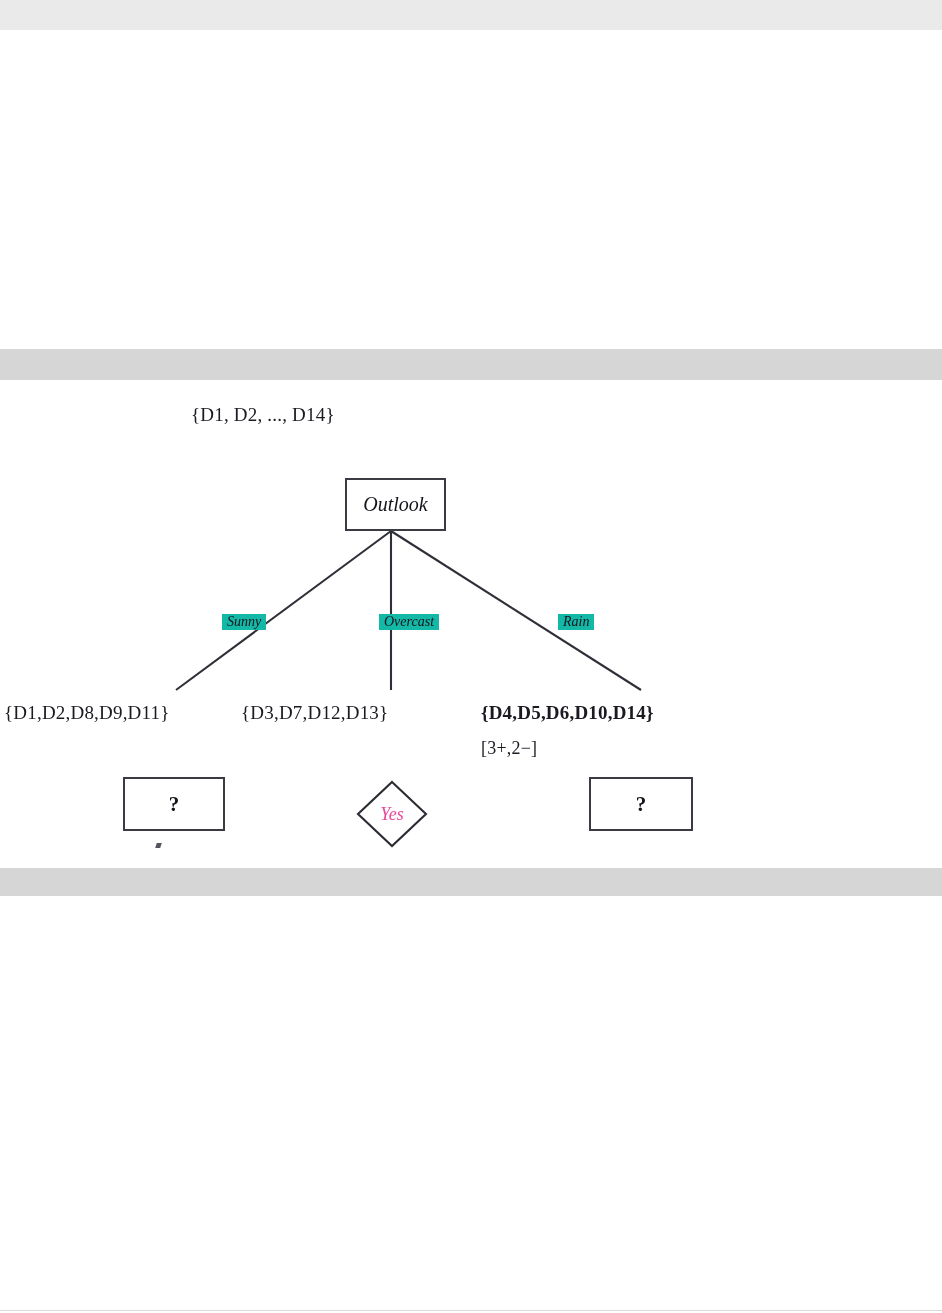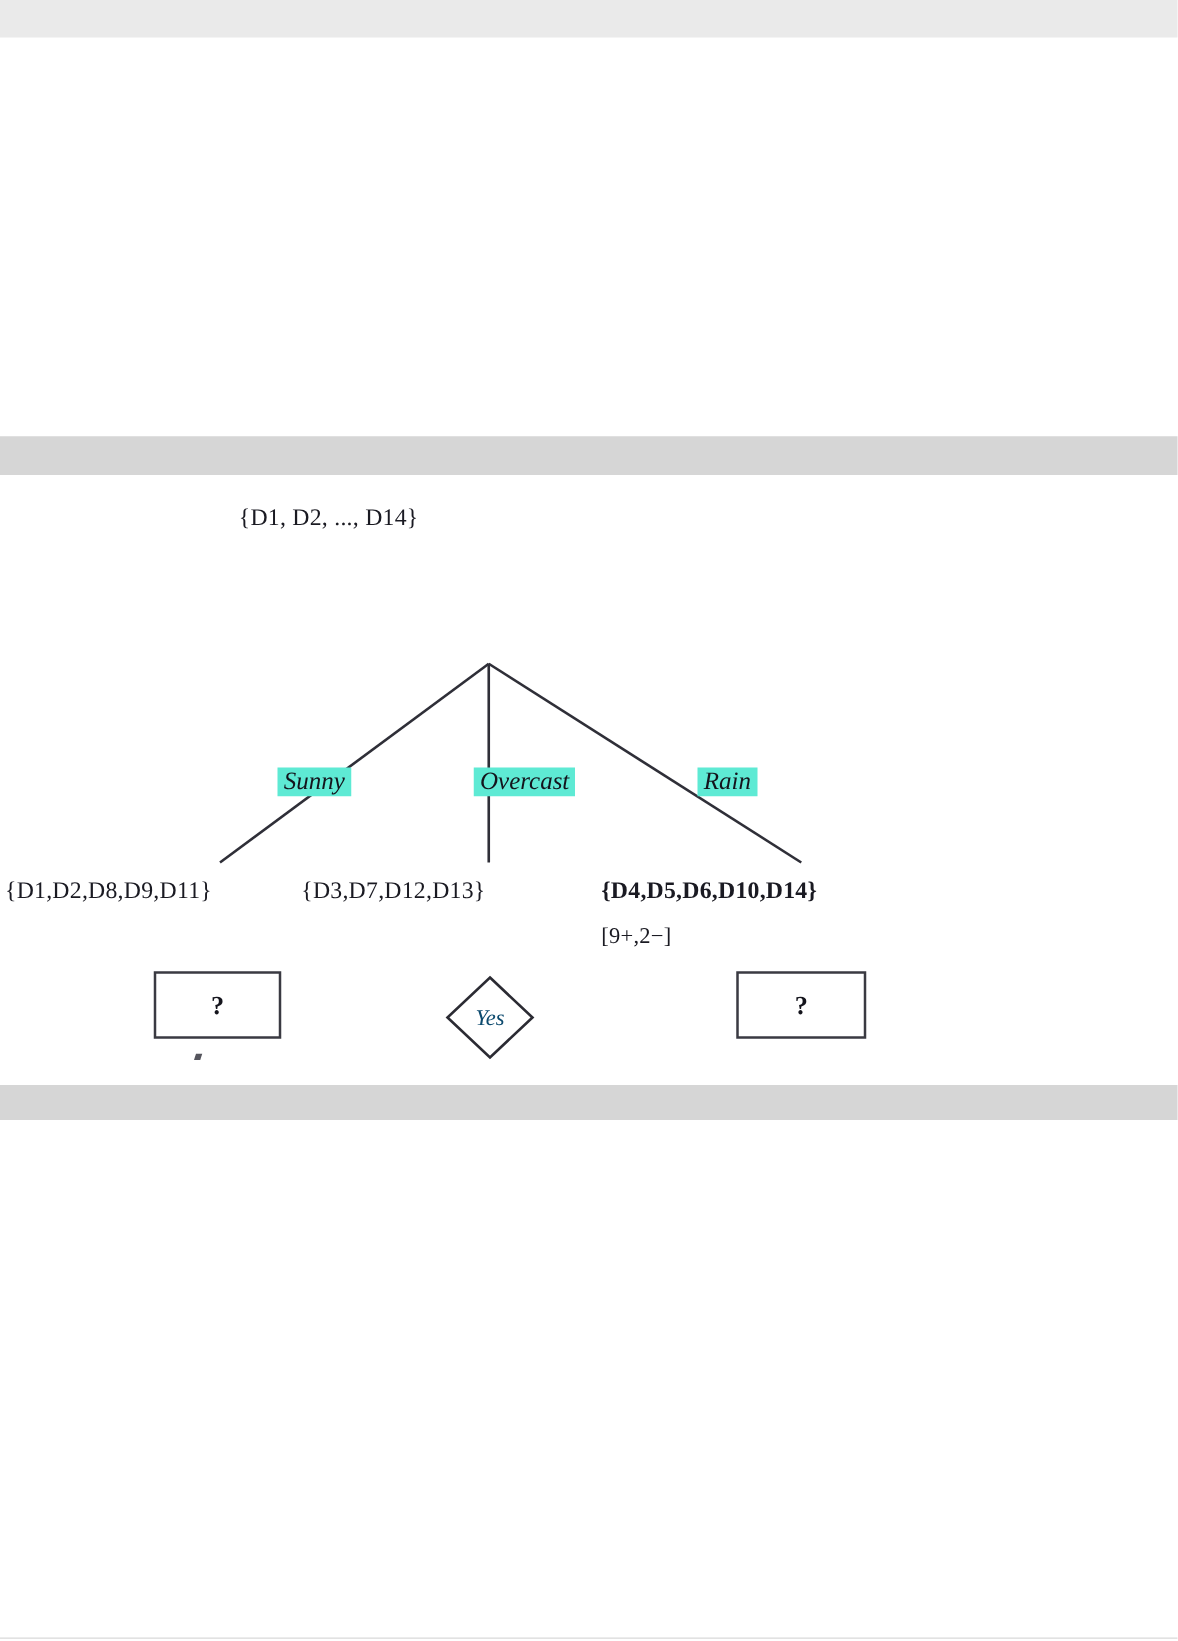--- a/index.html
+++ b/index.html
@@ -65,23 +65,23 @@
     font-size: 19px;
     letter-spacing: 0.2px;
   }
   .count-label {
     font-size: 18px;
     letter-spacing: 0.2px;
   }
   .edge-label {
     position: absolute;
     font-style: italic;
-    font-size: 20px;
+    font-size: 14px;
     color: #14141c;
-    background: #5eead4;
+    background: #14b8a6;
     padding: 0 5px;
     white-space: nowrap;
     text-align: center;
     font-family: "Liberation Serif", "DejaVu Serif", serif;
   }
 
   
   .box-node {
     position: absolute;
     border: 2px solid #3a3a42;
@@ -112,21 +112,21 @@
   }
   .diamond-node .dia-text {
     position: absolute;
     left: 0; top: 0;
     width: 72px; height: 68px;
     display: flex;
     align-items: center;
     justify-content: center;
     font-style: italic;
     font-size: 18px;
-    color: #0c4a6e;
+    color: #ec4899;
   }
 
   .artifact-mark {
     position: absolute;
     left: 156px;
     top: 843px;
     width: 5px;
     height: 5px;
     background: #55555d;
     transform: skewX(-18deg);
@@ -146,39 +146,42 @@
 
     <line x1="391" y1="151" x2="176" y2="310" stroke="#2f2f38" stroke-width="2.1"></line>
 
     <line x1="391" y1="151" x2="391" y2="310" stroke="#2f2f38" stroke-width="2.1"></line>
 
     <line x1="391" y1="151" x2="641" y2="310" stroke="#2f2f38" stroke-width="2.1"></line>
   </svg>
 
   <div class="node-text set-label" style="left:191px; top:24px; width:400px;">{D1, D2, ..., D14}</div>
 
+  <div class="box-node" style="left:345px; top:98px; width:101px; height:53px;">
+    <span class="box-attr">Outlook</span>
+  </div>
 
   <div class="edge-label" style="left:222px; top:234px;">Sunny</div>
   <div class="edge-label" style="left:345px; top:234px;margin-left:34px;">Overcast</div>
   <div class="edge-label" style="left:520px; top:234px;margin-left:38px;">Rain</div>
 
   <div class="node-text set-label" style="left:4px; top:322px; width:320px;">{D1,D2,D8,D9,D11}</div>
   <div class="box-node" style="left:123px; top:777px; width:102px; height:54px; top:397px;">
     <span class="box-q">?</span>
   </div>
 
   <div class="node-text set-label" style="left:241px; top:322px; width:300px;">{D3,D7,D12,D13}</div>
   <div class="diamond-node" style="left:356px; top:400px;">
     <svg class="dia-shape" width="72" height="68">
       <polygon points="36,2 70,34 36,66 2,34" fill="#ffffff" stroke="#2b2b33" stroke-width="2.1"></polygon>
     </svg>
     <div class="dia-text">Yes</div>
   </div>
 
   <div class="node-text set-label" style="left:481px; top:322px; width:320px;font-weight:bold;">{D4,D5,D6,D10,D14}</div>
-  <div class="node-text count-label" style="left:481px; top:358px; width:320px;">[9+,2−]</div>
+  <div class="node-text count-label" style="left:481px; top:358px; width:320px;">[3+,2−]</div>
   <div class="box-node" style="left:589px; top:397px; width:104px; height:54px;">
     <span class="box-q">?</span>
   </div>
 
 </div>
 
 <div class="artifact-mark"></div>
 
 </body></html>

